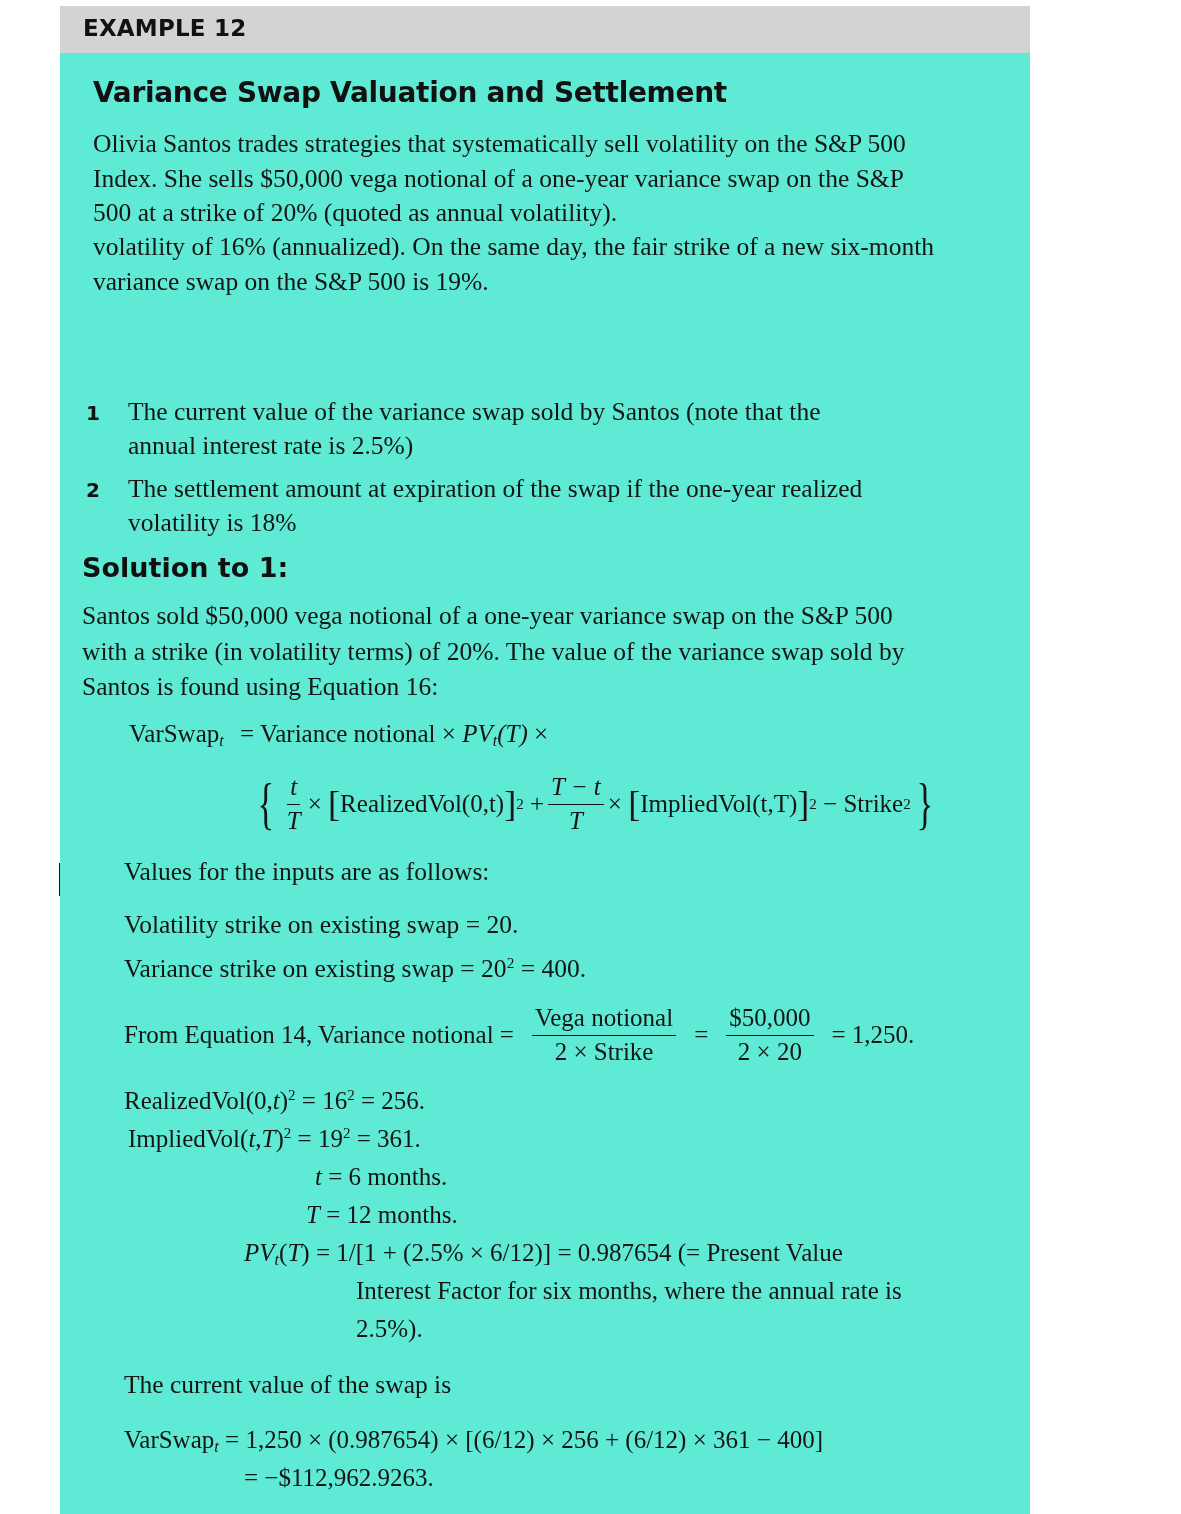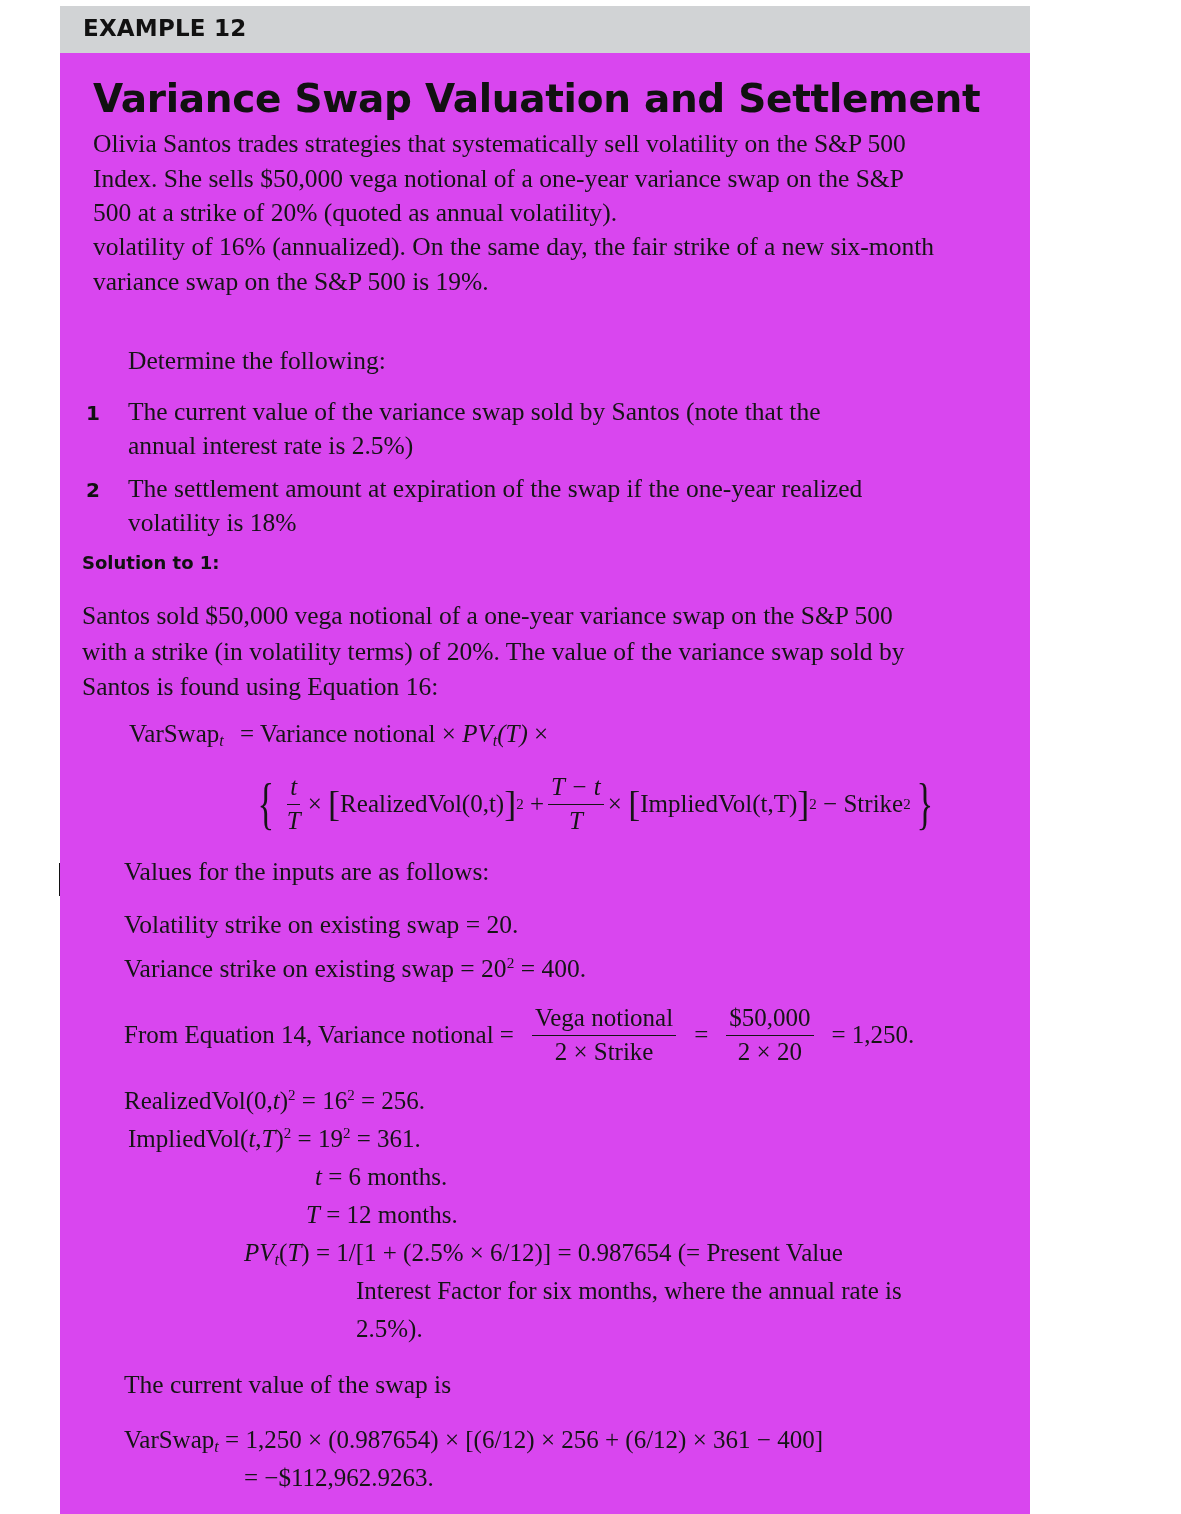--- a/index.html
+++ b/index.html
@@ -1,44 +1,44 @@
 <!DOCTYPE html>
 <html><head>
   <meta charset="utf-8">
   <style>
     html, body { margin: 0; padding: 0; background: #ffffff; }
     body { width: 1181px; height: 1514px; position: relative; overflow: hidden; }
     .panel {
       position: absolute; left: 60px; top: 6px; width: 970px; height: 1508px;
-      background: #d946ef;
+      background: #5eead4;
     }
     .header {
       position: absolute; left: 0; top: 0; width: 970px; height: 47px;
       background: #d1d3d5;
     }
     .header-label {
       position: absolute; left: 23px; top: 9px;
       font-family: "DejaVu Sans", sans-serif; font-weight: bold; font-size: 23px;
       color: #111; letter-spacing: 0.2px;
     }
     .title {
       position: absolute; left: 33px; top: 70px;
-      font-family: "DejaVu Sans", sans-serif; font-weight: bold; font-size: 39px;
+      font-family: "DejaVu Sans", sans-serif; font-weight: bold; font-size: 28px;
       color: #111; letter-spacing: -0.3px;
     }
     .serif { font-family: "Liberation Serif", "DejaVu Serif", serif; color: #151515; }
     .para {
       position: absolute; font-size: 25.5px; line-height: 34.5px; white-space: nowrap;
     }
     .sans-bold { font-family: "DejaVu Sans", sans-serif; font-weight: bold; color: #111; }
     .num {
       position: absolute; font-size: 20px;
     }
     .sol-head {
-      position: absolute; left: 22px; top: 546px; font-size: 18px;
+      position: absolute; left: 22px; top: 546px; font-size: 27px;
     }
     .eq { position: absolute; font-size: 25px; white-space: nowrap; }
     i { font-style: italic; }
     sup { font-size: 60%; vertical-align: 0.6em; line-height: 0; }
     sub { font-size: 65%; vertical-align: -0.25em; line-height: 0; }
     .frac {
       display: inline-flex; flex-direction: column; align-items: center;
       vertical-align: middle; line-height: 1.15; margin: 0 4px;
     }
     .frac .top { padding: 0 3px 2px 3px; border-bottom: 1.5px solid #151515; }
@@ -65,21 +65,20 @@
     <div>Olivia Santos trades strategies that systematically sell volatility on the S&amp;P 500</div>
     <div>Index. She sells $50,000 vega notional of a one-year variance swap on the S&amp;P</div>
     <div>500 at a strike of 20% (quoted as annual volatility).</div>
   </div>
 
   <div class="para serif" style="left:33px; top:224px;">
     <div>volatility of 16% (annualized). On the same day, the fair strike of a new six-month</div>
     <div>variance swap on the S&amp;P 500 is 19%.</div>
   </div>
 
-  <div class="para serif" style="left:68px; top:338px;">Determine the following:</div>
 
   <div class="num sans-bold" style="left:26px; top:395px;">1</div>
   <div class="para serif" style="left:68px; top:389px; line-height:34px;font-family:Liberation Serif, serif;">
     <div>The current value of the variance swap sold by Santos (note that the</div>
     <div>annual interest rate is 2.5%)</div>
   </div>
   <div class="num sans-bold" style="left:26px; top:472px;">2</div>
   <div class="para serif" style="left:68px; top:466px; line-height:34px;">
     <div>The settlement amount at expiration of the swap if the one-year realized</div>
     <div>volatility is 18%</div>

